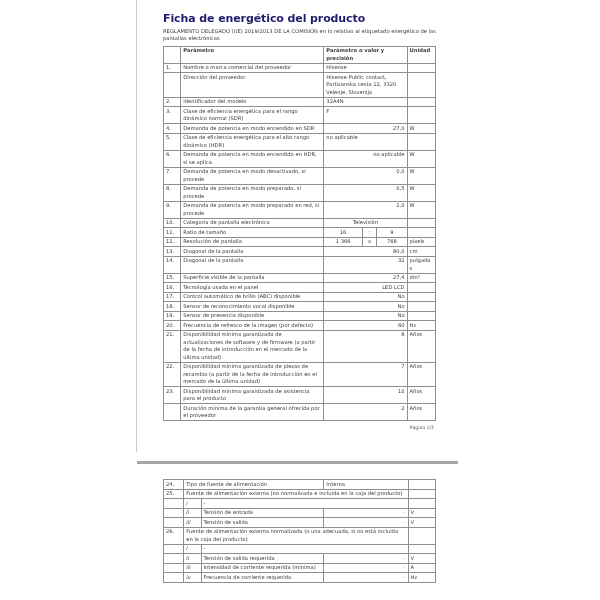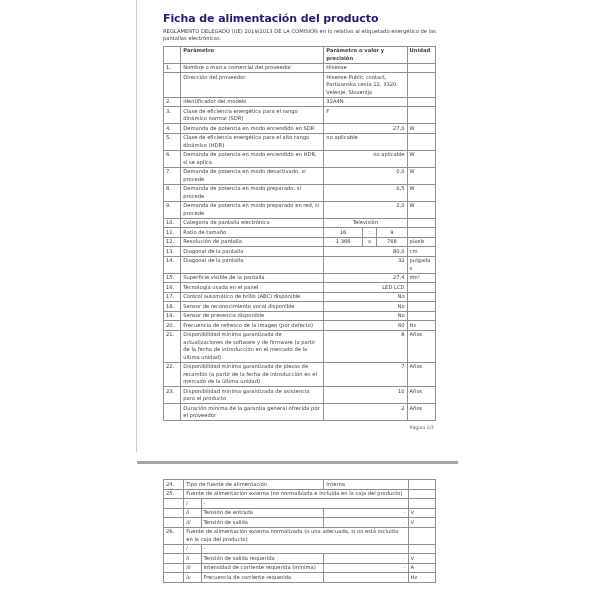--- a/index.html
+++ b/index.html
@@ -39,21 +39,21 @@
   .doc-footer{
     text-align:right;font-size:4.6px;color:#555;margin-top:4px;padding-right:2px;
   }
 </style>
 </head>
 <body>
 
 <div class="page-edge-line"></div>
 
 <div class="page1">
-  <div class="doc-title">Ficha de alimentación del producto</div>
+  <div class="doc-title">Ficha de energético del producto</div>
   <div class="doc-subtitle">REGLAMENTO DELEGADO (UE) 2019/2013 DE LA COMISIÓN en lo relativo al etiquetado energético de las pantallas electrónicas</div>
   <table>
     <colgroup>
       <col style="width:17px">
         <col style="width:141px">
       <col style="width:38px">
         <col style="width:14px">
         <col style="width:30px">
       <col style="width:28px">
     </colgroup>

